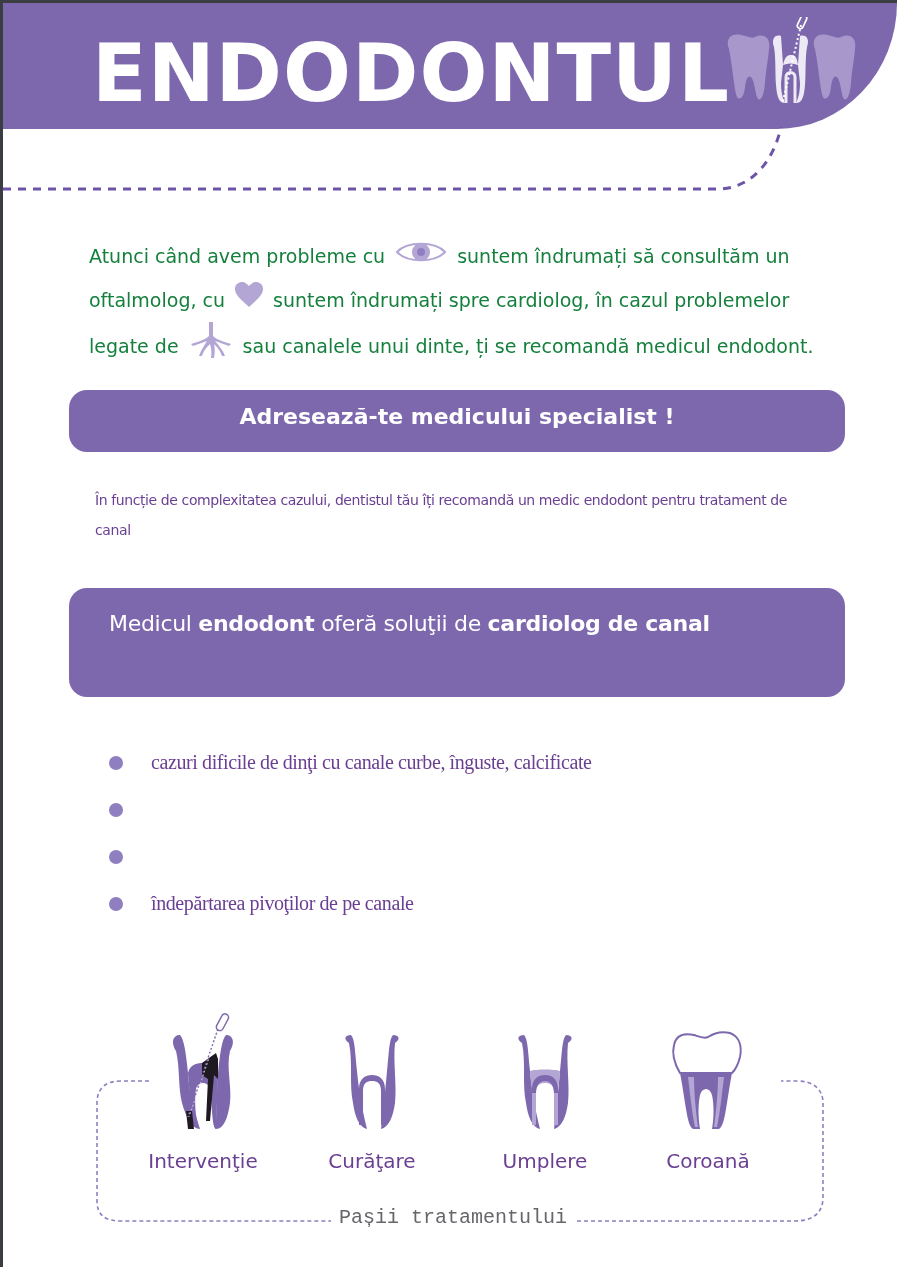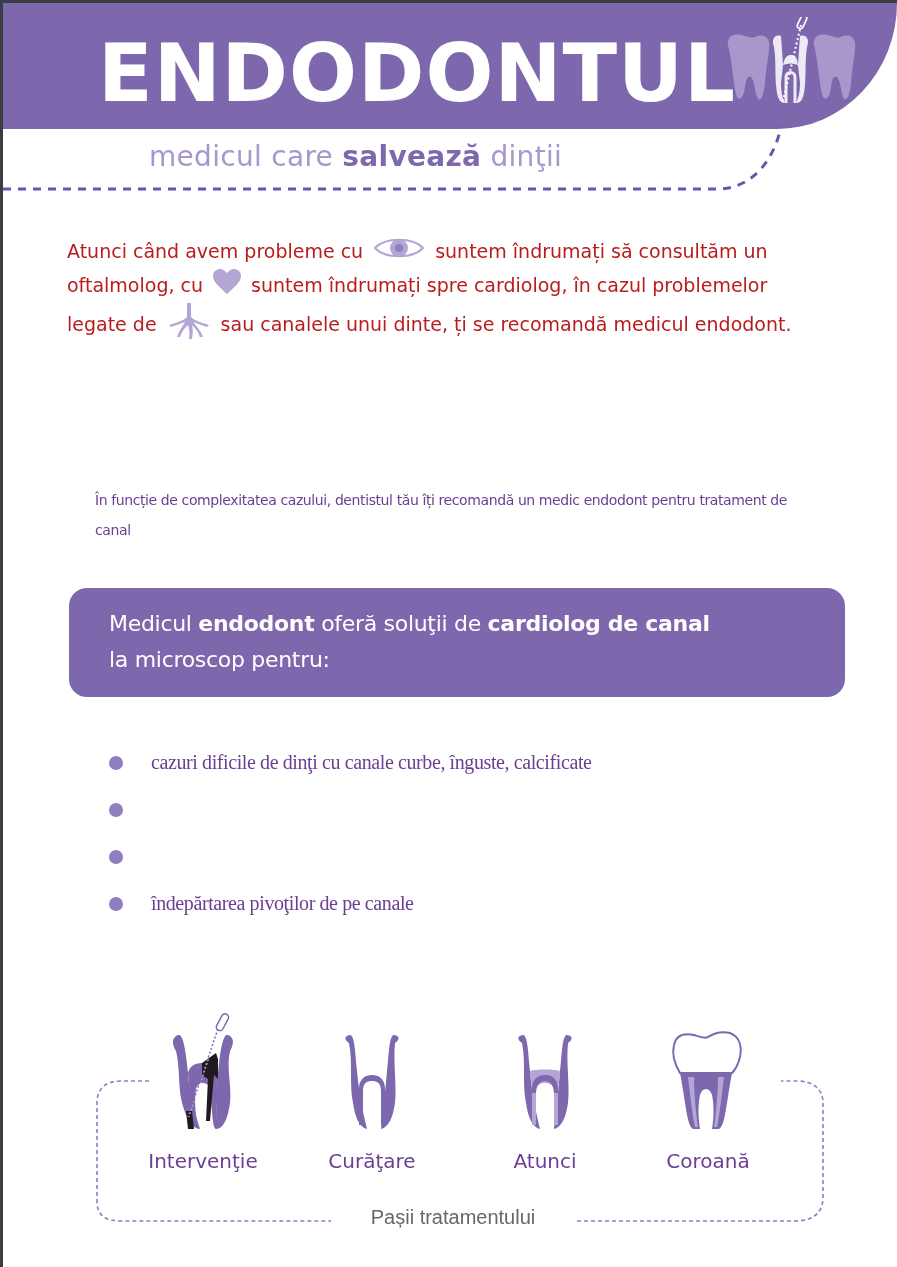--- a/index.html
+++ b/index.html
@@ -12,38 +12,38 @@
   }
   .page { position: absolute; left: 0; top: 0; width: 894px; height: 1264px; }
 
   
   .header-band {
     position: absolute; left: 0; top: 0; width: 894px; height: 126px;
     background: #7d68ae;
     border-bottom-right-radius: 120px 126px;
   }
   .title {
-    position: absolute; left: 95px; top: 26px;
+    position: absolute; left: 89px; top: 26px;
     font-family: "DejaVu Sans", sans-serif; font-weight: bold;
     font-size: 80px; line-height: 90px; color: #ffffff; letter-spacing: 1px;
   }
   .header-teeth { position: absolute; left: 718px; top: 14px; width: 140px; height: 100px; }
   .subtitle {
     position: absolute; left: 146px; top: 137px;
     font-family: "DejaVu Sans", sans-serif; font-size: 28px; color: #a897cb;
     letter-spacing: 0.3px;
   }
   .subtitle b { color: #7d68ae; font-weight: bold; }
   .dash-line { position: absolute; left: 0; top: 120px; width: 894px; height: 80px; }
 
   
   .intro {
-    position: absolute; left: 64px; top: 232px; width: 740px;
-    font-family: "DejaVu Sans", sans-serif; font-size: 19px; line-height: 30px;
-    color: #b91c1c;
+    position: absolute; left: 86px; top: 232px; width: 740px;
+    font-family: "DejaVu Sans", sans-serif; font-size: 19px; line-height: 42px;
+    color: #15803d;
   }
   .ic { display: inline-block; vertical-align: middle; margin: 0 10px; }
 
   
   .pill {
     position: absolute; left: 66px; width: 776px; background: #7d68ae;
     border-radius: 18px; color: #ffffff;
   }
   .pill-1 { top: 387px; height: 62px; }
   .pill-1 .pill-text {
@@ -75,21 +75,21 @@
   
   .steps-frame { position: absolute; left: 88px; top: 1070px; width: 740px; height: 160px; }
   .step { position: absolute; top: 1010px; width: 150px; text-align: center; }
   .step svg { display: block; margin: 0 auto; }
   .step-label {
     display: block; margin-top: 16px;
     font-family: "DejaVu Sans", sans-serif; font-size: 20px; color: #6a3f93;
   }
   .steps-caption {
     position: absolute; left: 330px; top: 1203px; width: 240px; text-align: center;
-    font-family: Liberation Sans, sans-serif; font-size: 20px; color: #66666b;
+    font-family: Liberation Mono, monospace; font-size: 20px; color: #66666b;
     background: #ffffff;
   }
 </style>
 </head>
 <body>
 
 <div class="page">
 
   <div class="header-band"></div>
   <div class="title">ENDODONTUL</div>
@@ -106,39 +106,41 @@
     <path d="M65 86 L65 60 C65 54 74 54 74 60 L74 86" fill="none" stroke="#eeeaf5" stroke-width="3"></path>
 
     <line x1="80" y1="8" x2="62" y2="84" stroke="#ffffff" stroke-width="2" stroke-dasharray="2 2.5"></line>
     <rect x="78" y="-2" width="6" height="14" rx="3" ry="3" fill="none" stroke="#ffffff" stroke-width="1.6" transform="rotate(25 81 5)"></rect>
   </svg>
 
   <svg class="dash-line" viewBox="0 120 894 80">
     <path d="M0 186 L718 186 C748 184 770 160 778 124" fill="none" stroke="#6c55a8" stroke-width="3" stroke-dasharray="8 7"></path>
   </svg>
 
-  <div class="subtitle"><span>medicul care </span><b>salvează</b><span> dinţii</span></div>
 
   <p class="intro">
     <span>Atunci când avem probleme cu</span><span class="ic"><svg width="52" height="26" viewBox="0 0 52 26">
           <path d="M2 13 C12 2 40 2 50 13 C40 24 12 24 2 13 Z" fill="none" stroke="#b3a6d4" stroke-width="2"></path>
           <circle cx="26" cy="13" r="9" fill="#b3a6d4"></circle>
           <circle cx="26" cy="13" r="4" fill="#8f7fc0"></circle>
         </svg></span><span>suntem îndrumați să consultăm un oftalmolog, cu</span><span class="ic"><svg width="28" height="26" viewBox="0 0 28 26">
           <path d="M14 25 C4 16 0 12 0 7 C0 2 4 0 7 0 C10 0 12 2 14 4 C16 2 18 0 21 0 C24 0 28 2 28 7 C28 12 24 16 14 25 Z" fill="#b3a6d4"></path>
         </svg></span><span>suntem îndrumați spre cardiolog,  în cazul problemelor legate de</span><span class="ic"><svg width="44" height="36" viewBox="0 0 44 36">
           <path d="M20 0 L24 0 L24 14 C28 18 36 20 42 22 L40 24 C34 22 30 20 26 19 C30 24 34 28 36 34 L33 34 C31 28 28 25 25 22 C26 26 26 30 25 36 L22 36 C23 30 22 26 21 22 C18 25 15 28 13 34 L10 34 C12 28 15 24 18 19 C14 20 10 22 4 24 L2 22 C8 20 16 18 20 14 Z" fill="#b3a6d4"></path>
         </svg></span><span>sau canalele unui dinte, ți se recomandă medicul endodont.</span>
   </p>
 
+  <div class="pill pill-1">
+    <div class="pill-text">Adresează-te medicului specialist !</div>
+  </div>
 
   <p class="rec"> În funcție de complexitatea cazului,  dentistul tău îți recomandă un medic endodont pentru tratament de canal</p>
 
   <div class="pill pill-2">
-    <div class="pill-text"><span>Medicul </span><b>endodont</b><span> oferă soluţii de </span><b>cardiolog de canal</b><br><span> la microscop pentru:</span></div>
+    <div class="pill-text"><span>Medicul </span><b>endodont</b><span> oferă soluţii de </span><b>cardiolog de canal</b><br></div>
   </div>
 
   <ul class="bullets">
     <li>
         <span class="dot"></span>
         <span>cazuri dificile de dinţi cu canale curbe, înguste, calcificate</span>
       </li>
     <li>
         <span class="dot"></span>
       </li>
@@ -179,21 +181,21 @@
     <span class="step-label">Curăţare</span>
   </div>
 
   <div class="step" style="left:467px;">
     <svg width="70" height="120" viewBox="0 0 70 120">
       <path d="M12 30 C6 26 8 22 14 22 C18 26 18 40 20 58 C22 80 26 100 30 116 C22 114 18 104 16 90 C12 72 16 50 12 30 Z" fill="#7d68ae"></path>
       <path d="M58 30 C64 26 62 22 56 22 C52 26 52 40 50 58 C48 80 46 100 44 116 C52 114 56 104 58 90 C60 72 56 50 58 30 Z" fill="#7d68ae"></path>
       <path d="M20 58 C26 56 44 56 50 58 C50 66 48 72 48 80 L48 112 L44 112 L44 80 C44 72 40 70 35 70 C30 70 26 72 26 80 L26 112 L22 112 L22 80 C22 72 20 66 20 58 Z" fill="#b3a6d4"></path>
       <path d="M22 76 C22 66 28 62 35 62 C42 62 48 66 48 76 L48 80 L44 80 C44 72 40 68 35 68 C30 68 26 72 26 80 L22 80 Z" fill="#7d68ae"></path>
     </svg>
-    <span class="step-label">Atunci</span>
+    <span class="step-label">Umplere</span>
   </div>
 
   <div class="step" style="left:630px;">
     <svg width="80" height="120" viewBox="0 0 80 120">
       <path d="M12 60 C6 50 4 40 6 32 C8 22 16 20 26 22 C32 24 36 26 40 24 C46 20 54 18 62 20 C72 24 74 34 72 44 C70 52 68 56 64 60 Z" fill="#ffffff" stroke="#7d68ae" stroke-width="2"></path>
       <path d="M12 60 L64 60 C62 70 60 84 58 96 C56 108 54 116 50 116 L44 116 C46 104 46 92 44 82 C42 74 34 74 32 82 C30 92 30 104 32 116 L26 116 C22 116 20 108 18 96 C16 84 14 70 12 60 Z" fill="#7d68ae"></path>
       <path d="M20 64 L26 64 C26 80 28 100 30 114 L27 114 C24 100 22 80 20 64 Z" fill="#b3a6d4"></path>
       <path d="M56 64 L50 64 C50 80 48 100 46 114 L49 114 C52 100 54 80 56 64 Z" fill="#b3a6d4"></path>
     </svg>
     <span class="step-label">Coroană</span>

